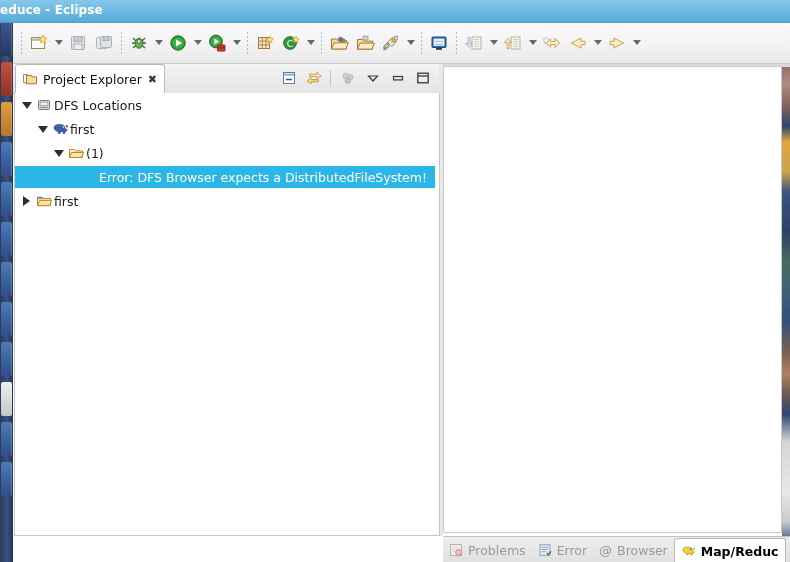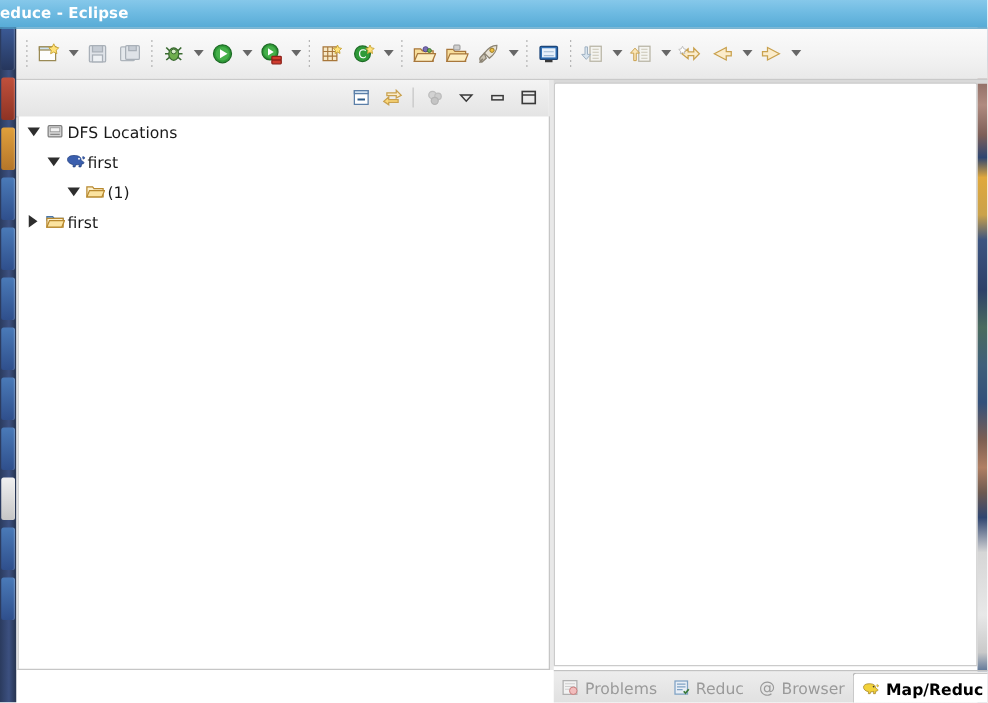--- a/index.html
+++ b/index.html
@@ -365,20 +365,30 @@
   </div>
 
   <div class="editor-topgap"></div>
   <div class="sash"></div>
   <div class="editor-area"></div>
 
   <div class="tree-panel">
 
     <div class="tab-strip">
 
+      <div class="view-tab">
+        <span>
+          <svg width="16" height="16" viewBox="0 0 16 16">
+            <path d="M1.5 3.5 h4 l1 1.3 h3.5 v7 h-8.5z" fill="#f2f2f2" stroke="#8e8e8e"></path>
+            <path d="M4.5 4.5 h4.5 l1.1 1.3 h4.4 v7 h-10z" fill="#f7dd9a" stroke="#a8773b"></path>
+          </svg>
+        </span>
+        <span class="lbl">Project Explorer</span>
+        <span class="tab-close">✖</span>
+      </div>
 
       <div class="view-tools">
         <div class="vt-btn">
           <svg width="16" height="16" viewBox="0 0 16 16">
             <rect x="2.5" y="2.5" width="11" height="11" fill="#ffffff" stroke="#5b7fa8"></rect>
             <rect x="2.5" y="2.5" width="11" height="2.4" fill="#cfe0f0" stroke="#5b7fa8"></rect>
             <path d="M5 9.5 h6" stroke="#2e5c8a" stroke-width="1.6"></path>
           </svg>
         </div>
         <div class="vt-btn">
@@ -444,20 +454,25 @@
         <span class="twist open"></span>
         <span class="ticon">
           <svg width="16" height="16" viewBox="0 0 16 16">
             <path d="M1.5 4.5 h4.6 l1.1 1.4 h7.3 v6.6 h-13z" fill="#fdf1ce" stroke="#b8892f"></path>
             <path d="M1.5 12.5 l2.1-5 h12 l-2.1 5z" fill="#fbe3a0" stroke="#b8892f"></path>
           </svg>
         </span>
         <span class="tlabel">(1)</span>
       </div>
 
+      <div class="trow" style="padding-left:0">
+        <div class="row-error">
+          <span class="tlabel">Error: DFS Browser expects a DistributedFileSystem!</span>
+        </div>
+      </div>
 
       <div class="trow" style="padding-left:4px">
         <span class="twist closed"></span>
         <span class="ticon">
           <svg width="16" height="16" viewBox="0 0 16 16">
             <path d="M1.5 4.2 h4.6 l1.1 1.4 h7.3 v1.4 h-13z" fill="#8fb4d8" stroke="#4a76a8"></path>
             <path d="M1.5 12.6 V5.6 h13 v7z" fill="#fdf1ce" stroke="#b8892f"></path>
             <path d="M1.5 12.6 l2.1-5.2 h12 l-2.1 5.2z" fill="#fbe3a0" stroke="#b8892f"></path>
           </svg>
         </span>
@@ -482,21 +497,21 @@
     </div>
 
     <div class="btab">
       <span>
         <svg width="14" height="14" viewBox="0 0 14 14">
           <rect x="2" y="1.8" width="10" height="10.5" fill="#e8eef6" stroke="#7fa2c4"></rect>
           <path d="M3.6 4.3 h6.8 M3.6 6.5 h6.8 M3.6 8.7 h4.5" stroke="#7fa2c4" stroke-width=".9"></path>
           <path d="M9 10 l1.4 1.6 L13 8.4" stroke="#3a7a3a" stroke-width="1.4" fill="none"></path>
         </svg>
       </span>
-      <span class="lbl">Reduc</span>
+      <span class="lbl">Error</span>
     </div>
 
     <div class="btab">
       <span style="font-size:13px;color:#9a9a9a;">@</span>
       <span class="lbl">Browser</span>
     </div>
 
     <div class="btab active">
       <span>
         <svg width="15" height="14" viewBox="0 0 17 16">

